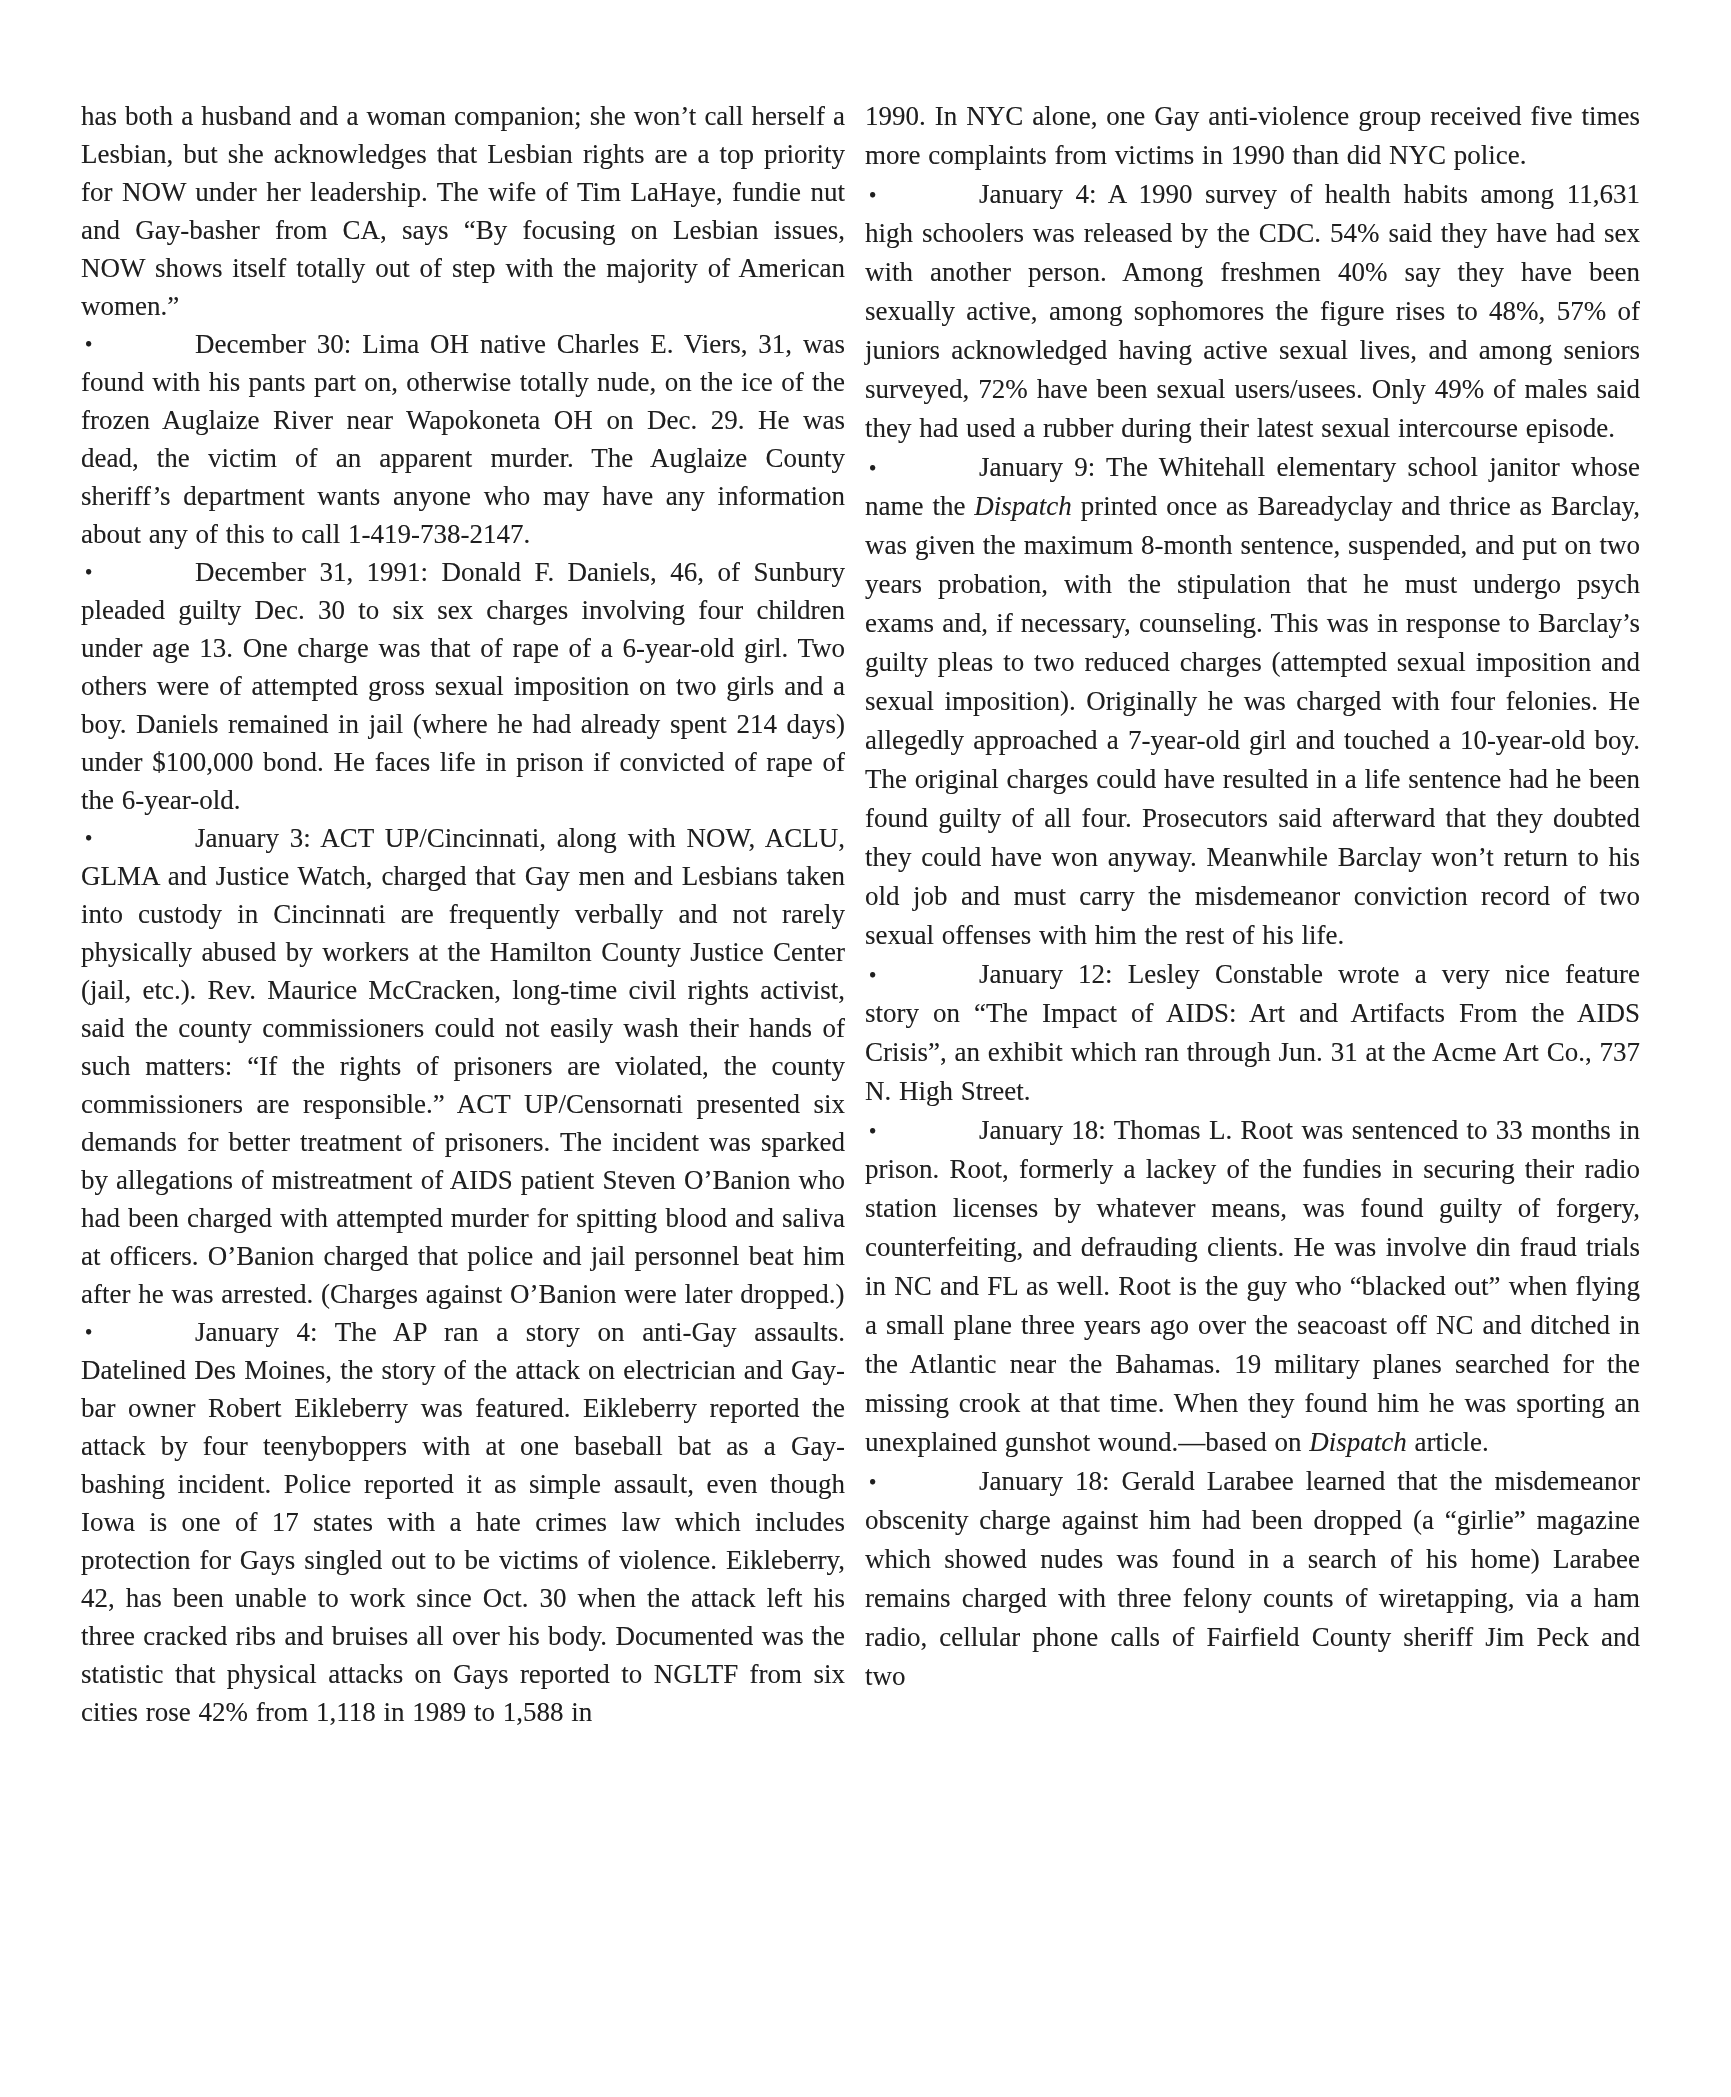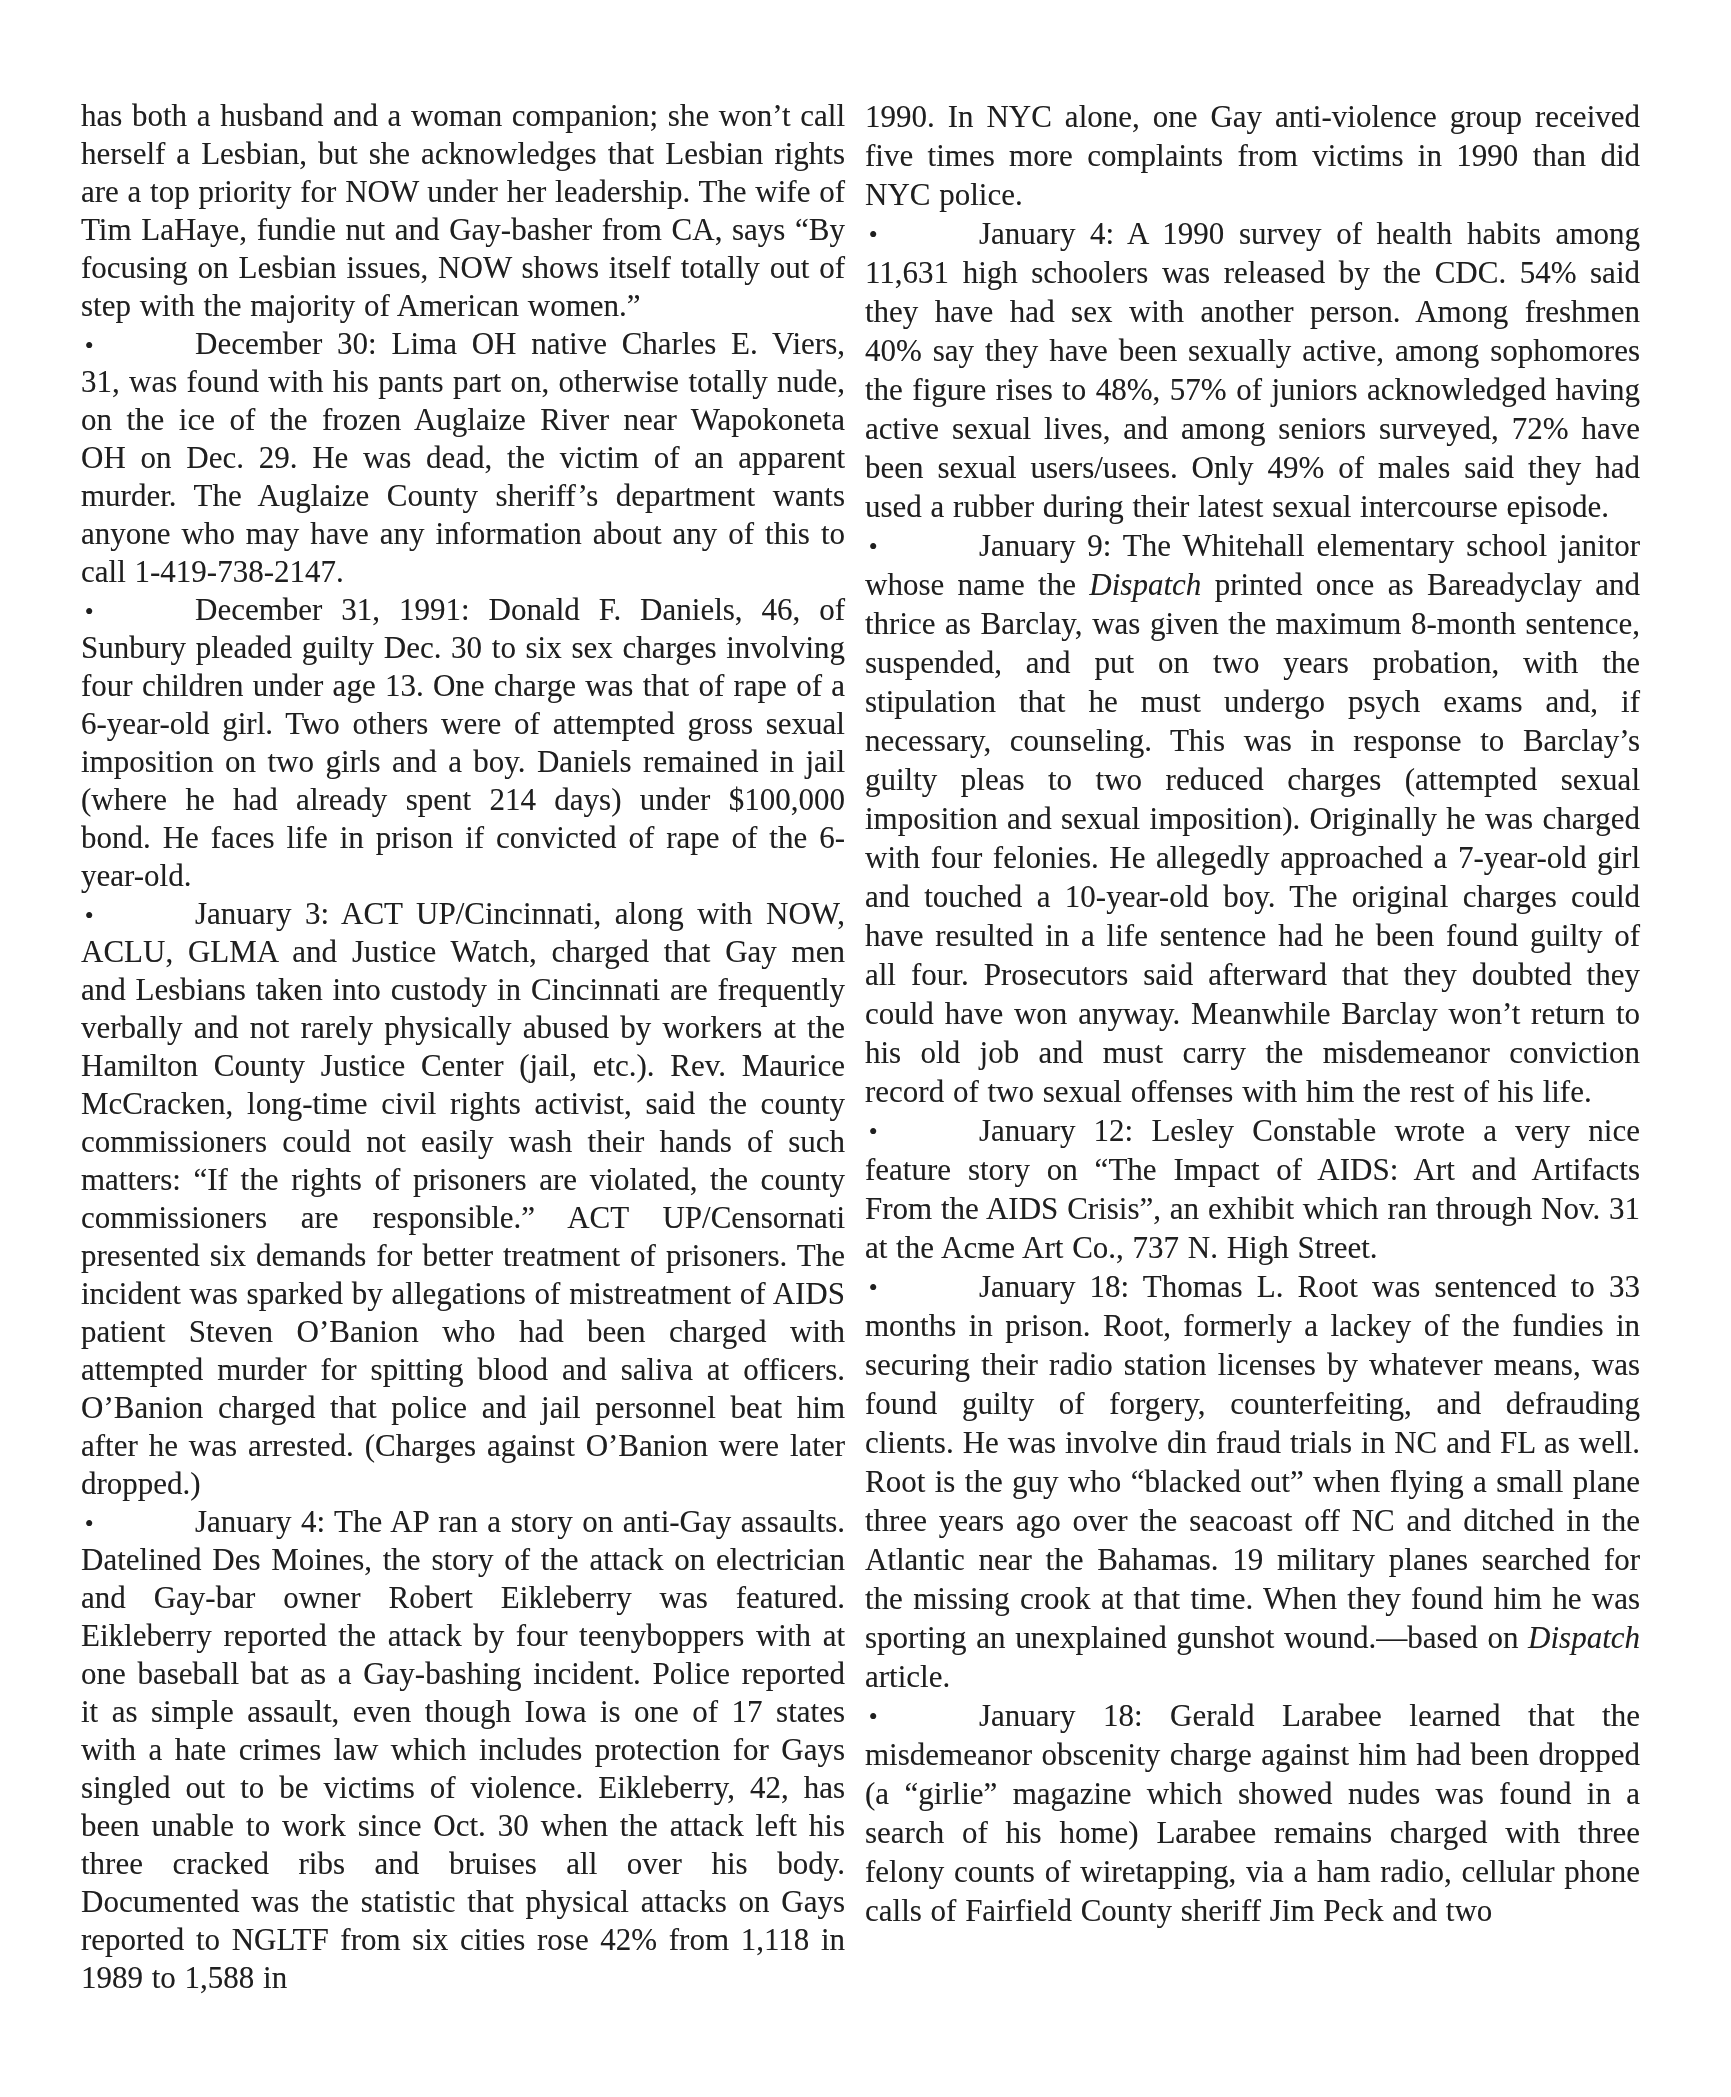--- a/index.html
+++ b/index.html
@@ -17,21 +17,21 @@
     overflow: hidden;
   }
   .page {
     position: absolute;
     inset: 0;
   }
   .column {
     position: absolute;
     top: 97px;
     text-align: justify;
-    font-size: 31px;
+    font-size: 27px;
     text-shadow: 0 0 0.6px rgba(40, 40, 40, 0.38);
     word-spacing: 1px;
   }
   .col-left {
     left: 81px;
     width: 764px;
     line-height: 38px;
   }
   .col-right {
     left: 865px;
@@ -64,18 +64,18 @@
       <p class="para"><span>has both a husband and a woman companion; she won’t call herself a Lesbian, but she acknowledges that Lesbian rights are a top priority for NOW under her leadership. The wife of Tim LaHaye, fundie nut and Gay-basher from CA, says “By focusing on Lesbian issues, NOW shows itself totally out of step with the majority of American women.”</span></p>
       <p class="para bulleted"><span class="bullet">•</span><span>December 30: Lima OH native Charles E. Viers, 31, was found with his pants part on, otherwise totally nude, on the ice of the frozen Auglaize River near Wapokoneta OH on Dec. 29. He was dead, the victim of an apparent murder. The Auglaize County sheriff’s department wants anyone who may have any information about any of this to call 1-419-738-2147.</span></p>
       <p class="para bulleted"><span class="bullet">•</span><span>December 31, 1991: Donald F. Daniels, 46, of Sunbury pleaded guilty Dec. 30 to six sex charges involving four children under age 13. One charge was that of rape of a 6-year-old girl. Two others were of attempted gross sexual imposition on two girls and a boy. Daniels remained in jail (where he had already spent 214 days) under $100,000 bond. He faces life in prison if convicted of rape of the 6-year-old.</span></p>
       <p class="para bulleted"><span class="bullet">•</span><span>January 3: ACT UP/Cincinnati, along with NOW, ACLU, GLMA and Justice Watch, charged that Gay men and Lesbians taken into custody in Cincinnati are frequently verbally and not rarely physically abused by workers at the Hamilton County Justice Center (jail, etc.). Rev. Maurice McCracken, long-time civil rights activist, said the county commissioners could not easily wash their hands of such matters: “If the rights of prisoners are violated, the county commissioners are responsible.” ACT UP/Censornati presented six demands for better treatment of prisoners. The incident was sparked by allegations of mistreatment of AIDS patient Steven O’Banion who had been charged with attempted murder for spitting blood and saliva at officers. O’Banion charged that police and jail personnel beat him after he was arrested. (Charges against O’Banion were later dropped.)</span></p>
       <p class="para bulleted"><span class="bullet">•</span><span>January 4: The AP ran a story on anti-Gay assaults. Datelined Des Moines, the story of the attack on electrician and Gay-bar owner Robert Eikleberry was featured. Eikleberry reported the attack by four teenyboppers with at one baseball bat as a Gay-bashing incident. Police reported it as simple assault, even though Iowa is one of 17 states with a hate crimes law which includes protection for Gays singled out to be victims of violence. Eikleberry, 42, has been unable to work since Oct. 30 when the attack left his three cracked ribs and bruises all over his body. Documented was the statistic that physical attacks on Gays reported to NGLTF from six cities rose 42% from 1,118 in 1989 to 1,588 in</span></p>
     </div>
   <div class="column col-right">
       <p class="para"><span>1990. In NYC alone, one Gay anti-violence group received five times more complaints from victims in 1990 than did NYC police.</span></p>
       <p class="para bulleted"><span class="bullet">•</span><span>January 4: A 1990 survey of health habits among 11,631 high schoolers was released by the CDC. 54% said they have had sex with another person. Among freshmen 40% say they have been sexually active, among sophomores the figure rises to 48%, 57% of juniors acknowledged having active sexual lives, and among seniors surveyed, 72% have been sexual users/usees. Only 49% of males said they had used a rubber during their latest sexual intercourse episode.</span></p>
       <p class="para bulleted"><span class="bullet">•</span><span>January 9: The Whitehall elementary school janitor whose name the </span><i>Dispatch</i><span> printed once as Bareadyclay and thrice as Barclay, was given the maximum 8-month sentence, suspended, and put on two years probation, with the stipulation that he must undergo psych exams and, if necessary, counseling. This was in response to Barclay’s guilty pleas to two reduced charges (attempted sexual imposition and sexual imposition). Originally he was charged with four felonies. He allegedly approached a 7-year-old girl and touched a 10-year-old boy. The original charges could have resulted in a life sentence had he been found guilty of all four. Prosecutors said afterward that they doubted they could have won anyway. Meanwhile Barclay won’t return to his old job and must carry the misdemeanor conviction record of two sexual offenses with him the rest of his life.</span></p>
-      <p class="para bulleted"><span class="bullet">•</span><span>January 12: Lesley Constable wrote a very nice feature story on “The Impact of AIDS: Art and Artifacts From the AIDS Crisis”, an exhibit which ran through Nov. 31 at the Acme Art Co., 737 N. High Street.</span></p>
+      <p class="para bulleted"><span class="bullet">•</span><span>January 12: Lesley Constable wrote a very nice feature story on “The Impact of AIDS: Art and Artifacts From the AIDS Crisis”, an exhibit which ran through Jun. 31 at the Acme Art Co., 737 N. High Street.</span></p>
       <p class="para bulleted"><span class="bullet">•</span><span>January 18: Thomas L. Root was sentenced to 33 months in prison. Root, formerly a lackey of the fundies in securing their radio station licenses by whatever means, was found guilty of forgery, counterfeiting, and defrauding clients. He was involve din fraud trials in NC and FL as well. Root is the guy who “blacked out” when flying a small plane three years ago over the seacoast off NC and ditched in the Atlantic near the Bahamas. 19 military planes searched for the missing crook at that time. When they found him he was sporting an unexplained gunshot wound.—based on </span><i>Dispatch</i><span> article.</span></p>
       <p class="para bulleted"><span class="bullet">•</span><span>January 18: Gerald Larabee learned that the misdemeanor obscenity charge against him had been dropped (a “girlie” magazine which showed nudes was found in a search of his home) Larabee remains charged with three felony counts of wiretapping, via a ham radio, cellular phone calls of Fairfield County sheriff Jim Peck and two</span></p>
     </div>
 </div>
 
 
 </body></html>

